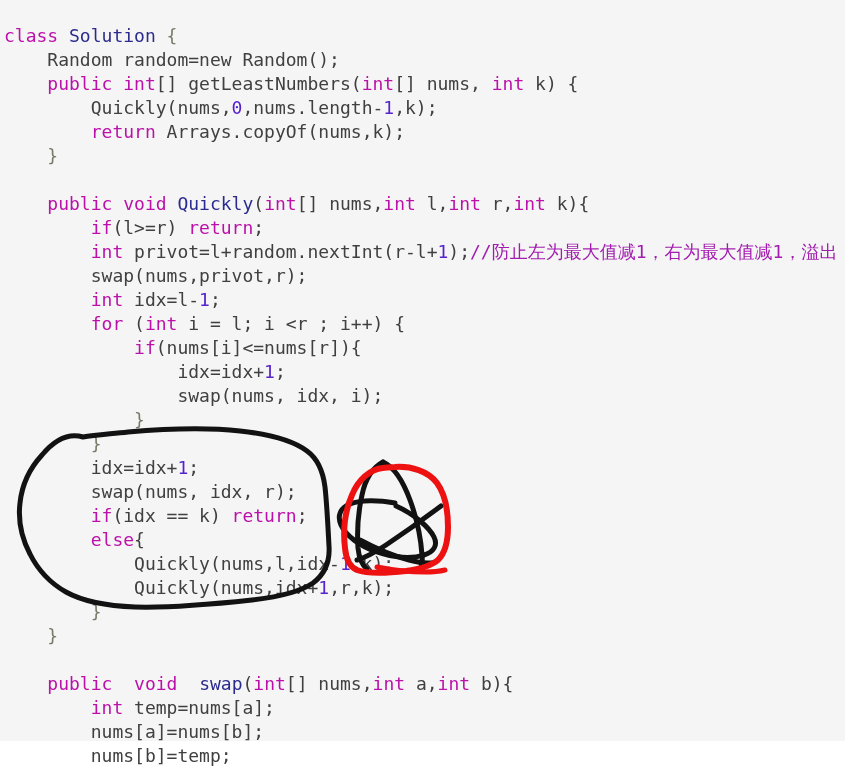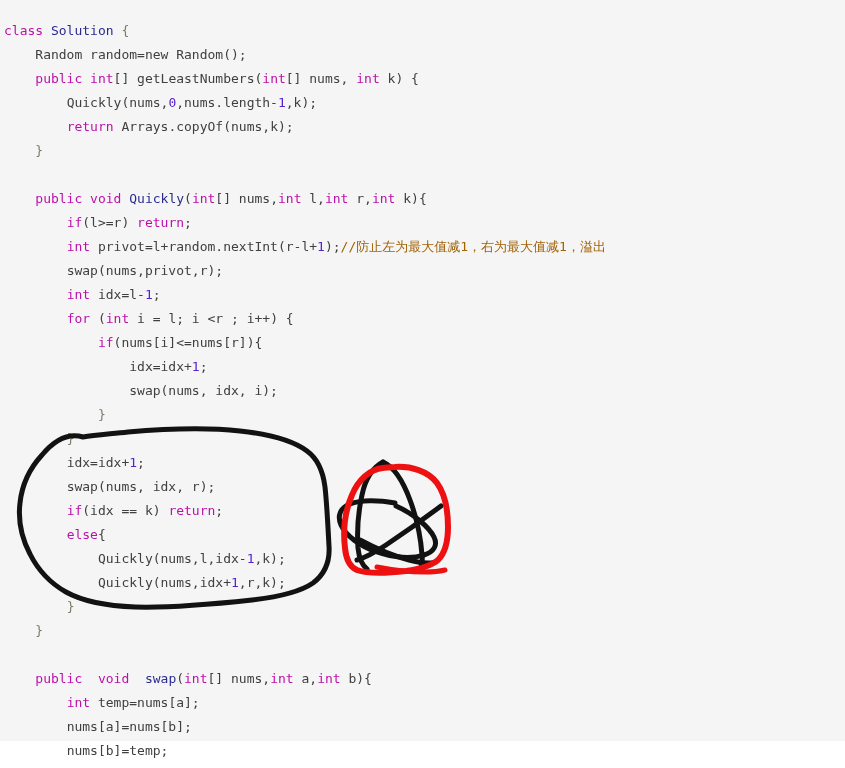--- a/index.html
+++ b/index.html
@@ -25,40 +25,40 @@
   }
 
   #code-block {
     position: absolute;
     left: 0;
     top: 0;
     width: 823px;
     padding: 6px 0 0 0;
     box-sizing: border-box;
     font-family: "DejaVu Sans Mono", "Liberation Mono", monospace;
-    font-size: 13px;
+    font-size: 18px;
     line-height: 24px;
     white-space: pre;
     letter-spacing: 0px;
   }
 
   .code-line {
     height: 24px;
     line-height: 24px;
     white-space: pre;
     padding-left: 4px;
   }
 
   
   .tok-kw      { color: #bb11aa; }       
   .tok-type    { color: #2b2b8f; }       
   .tok-fn      { color: #2b2b8f; }       
   .tok-plain   { color: #404040; }       
   .tok-num     { color: #5522cc; }       
-  .tok-cmt     { color: #a16207; }       
+  .tok-cmt     { color: #a21caf; }       
   .tok-punc    { color: #7a7a6a; }
 
   
   #annotation-layer {
     position: absolute;
     left: 0;
     top: 0;
     width: 845px;
     height: 768px;
     pointer-events: none;

